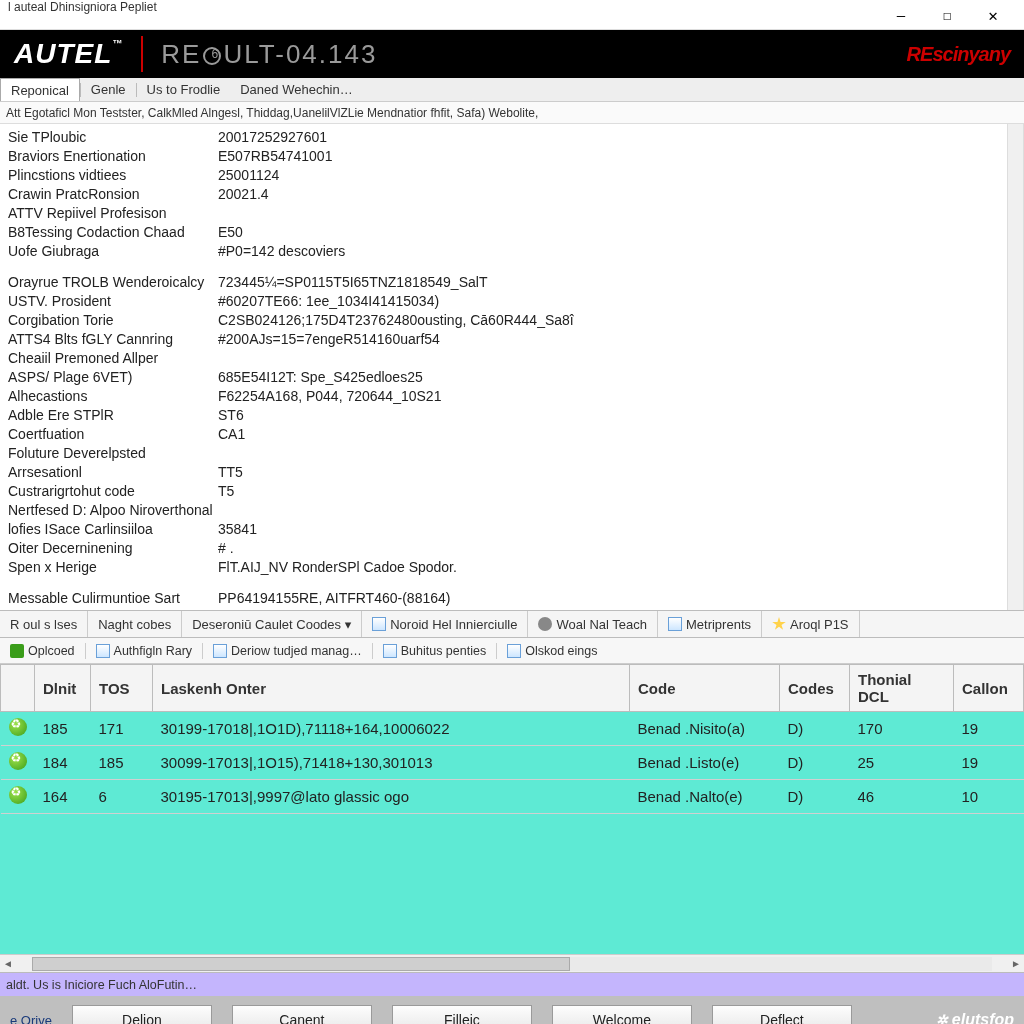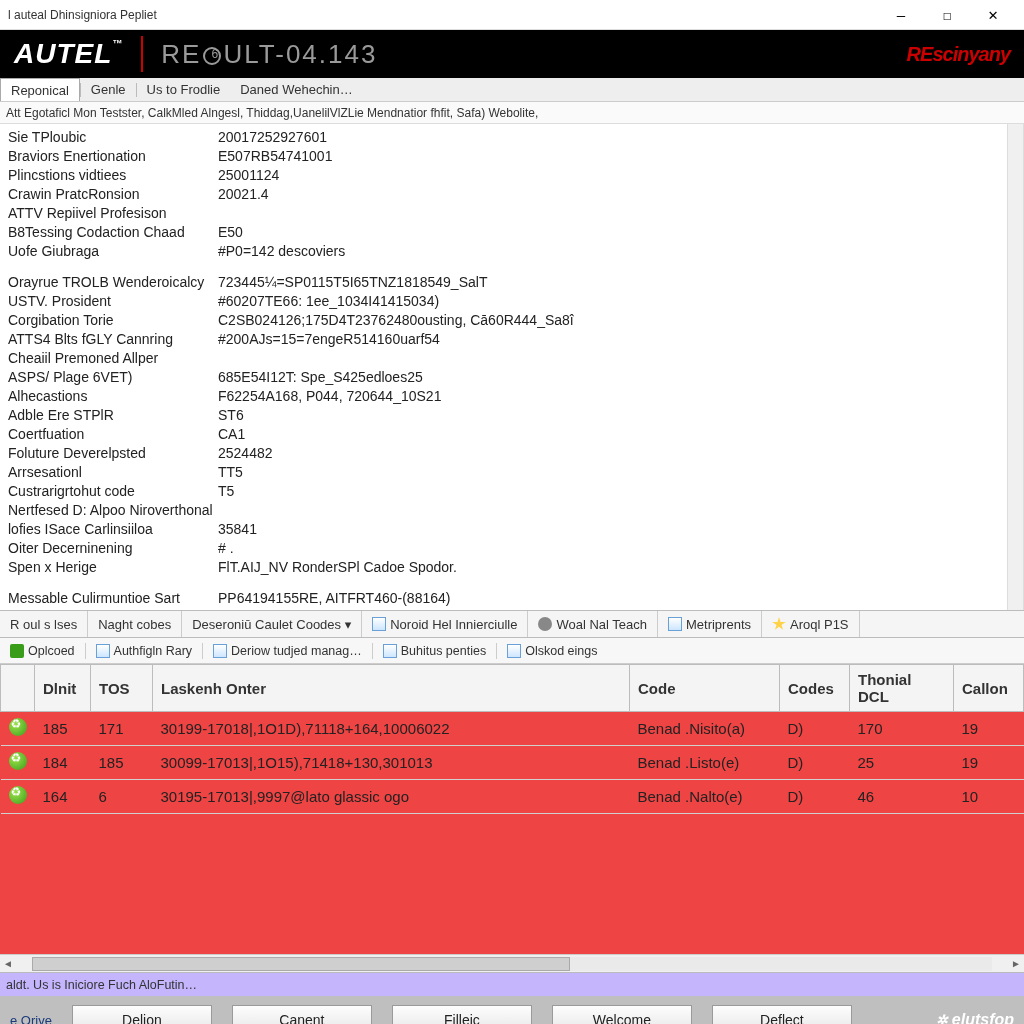--- a/index.html
+++ b/index.html
@@ -1,17 +1,17 @@
 <!DOCTYPE html>
 <html><head>
 <meta charset="utf-8">
 <style>
 * { margin: 0; padding: 0; box-sizing: border-box; font-family: "Segoe UI", Tahoma, sans-serif; }
 html, body { width: 1024px; height: 1024px; overflow: hidden; background: #fff; }
-.titlebar { height: 30px; background: #fff; display: flex; align-items: center; padding: 0 8px; border-bottom: 1px solid #ddd; }
+.titlebar { height: 30px; background: #fff; display: flex; padding: 0 8px; border-bottom: 1px solid #ddd; }
 .titlebar .title { font-size: 12px; color: #333; flex: 1; }
 .titlebar .winbtns { display: flex; gap: 0; }
 .titlebar .winbtn { width: 46px; height: 30px; display: flex; align-items: center; justify-content: center; font-family: monospace; font-size: 14px; cursor: default; }
 .titlebar .winbtn.close { font-size: 16px; }
 .brandbar { height: 48px; background: #000; display: flex; align-items: center; padding: 0 14px; color: #fff; }
 .brandbar .brand { font-size: 28px; font-weight: 800; letter-spacing: 1px; font-style: italic; }
 .brandbar .brand sup { font-size: 10px; vertical-align: top; }
 .brandbar .divider { width: 2px; height: 36px; background: #c00; margin: 0 18px; }
 .brandbar .product { font-size: 26px; color: #9a9a9a; letter-spacing: 2px; font-weight: 300; }
 .brandbar .product .num { color: #9a9a9a; }
@@ -27,21 +27,21 @@
 .report .kv .k { width: 210px; flex: 0 0 210px; }
 .report .kv .v { flex: 1; }
 .report .gap { height: 12px; }
 .tabs2 { height: 28px; border-top: 1px solid #bcbcbc; border-bottom: 1px solid #bcbcbc; background: #f5f5f5; display: flex; align-items: stretch; font-size: 13px; }
 .tabs2 .tab { padding: 0 10px; display: flex; align-items: center; gap: 4px; border-right: 1px solid #ccc; color: #333; cursor: default; }
 .tabs2 .tab .ico { width: 14px; height: 14px; display: inline-block; }
 .toolbar2 { height: 26px; background: #f7f7f7; border-bottom: 1px solid #ccc; display: flex; align-items: center; font-size: 12.5px; gap: 0; }
 .toolbar2 .tbtn { padding: 0 10px; height: 100%; display: flex; align-items: center; gap: 4px; color: #333; cursor: default; }
 .toolbar2 .tbtn .ico { width: 14px; height: 14px; display: inline-block; }
 .toolbar2 .sep { width: 1px; height: 16px; background: #ccc; }
-.grid { height: 290px; background: #ef4444; overflow: hidden; position: relative; }
+.grid { height: 290px; background: #5eead4; overflow: hidden; position: relative; }
 .grid table { width: 100%; border-collapse: collapse; font-size: 15px; }
 .grid th { background: #f4f4f4; border: 1px solid #bcbcbc; padding: 6px 8px; text-align: left; font-weight: 600; color: #333; }
 .grid td { border-bottom: 1px solid #d0d0d0; padding: 6px 8px; color: #222; }
 .grid td.icon { width: 28px; text-align: center; }
 .grid .rowicon { width: 18px; height: 18px; border-radius: 50%; background: radial-gradient(circle at 35% 35%, #9de24a, #3a9d1a); display: inline-block; position: relative; }
 .grid .rowicon::after { content: "♻"; position: absolute; left: 2px; top: -1px; font-size: 12px; color: #fff; }
 .hscroll { height: 18px; background: #f0f0f0; border-top: 1px solid #ccc; display: flex; align-items: center; }
 .hscroll .track { flex: 1; height: 14px; background: #eaeaea; margin: 0 16px; position: relative; }
 .hscroll .thumb { position: absolute; left: 0; top: 0; height: 100%; width: 56%; background: #cfcfcf; border: 1px solid #aaa; }
 .hscroll .arrow { width: 16px; text-align: center; font-size: 10px; color: #666; }
@@ -153,21 +153,20 @@
       <div class="kv">
         <div class="k">Adble Ere STPlR</div>
         <div class="v">ST6</div>
       </div>
       <div class="kv">
         <div class="k">Coertfuation</div>
         <div class="v">CA1</div>
       </div>
       <div class="kv">
         <div class="k">Foluture Deverelpsted</div>
-        <div class="v">2524482</div>
       </div>
       <div class="kv">
         <div class="k">Arrsesationl</div>
         <div class="v">TT5</div>
       </div>
       <div class="kv">
         <div class="k">Custrarigrtohut code</div>
         <div class="v">T5</div>
       </div>
       <div class="kv">

